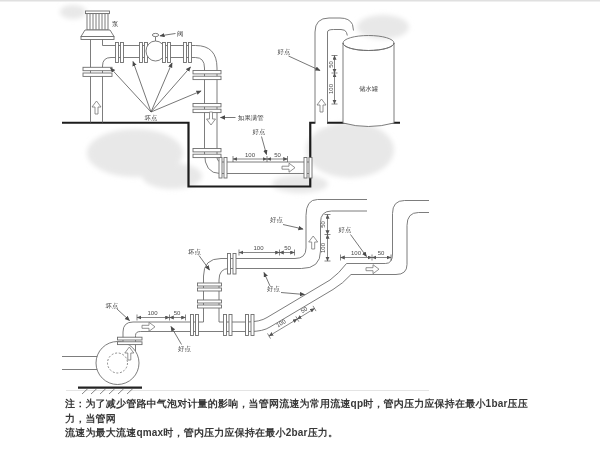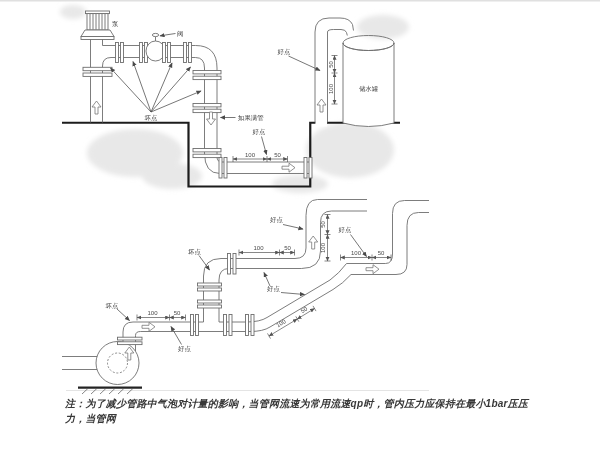--- a/index.html
+++ b/index.html
@@ -10,21 +10,21 @@
   .dimtext{fill:#4a4a4a;font-size:6px;font-family:"Liberation Sans",sans-serif;}
   .pipe{stroke:#6e6e6e;stroke-width:0.9;fill:none;}
   .pipefill{stroke:#6e6e6e;stroke-width:0.9;fill:#ffffff;}
   .ground{stroke:#1c1c1c;stroke-width:2.2;fill:none;}
   .leader{stroke:#4a4a4a;stroke-width:0.75;fill:none;}
   .dim{stroke:#555;stroke-width:0.7;fill:none;}
   .tick{stroke:#555;stroke-width:0.7;}
   .flow{stroke:#777;stroke-width:0.8;fill:#fff;}
   .blob{fill:#e8e8e8;}
   #caption{position:absolute;left:65px;top:397px;width:482px;color:#383838;
-           font-weight:bold;font-size:10px;line-height:14.6px;letter-spacing:0.2px;font-style:italic;}
+           font-weight:bold;font-size:10px;line-height:14.6px;letter-spacing:0.2px;}
 </style>
 </head>
 <body>
 
 <div id="stage">
 <svg id="diagram" width="600" height="450" viewBox="0 0 600 450">
   <defs>
     <marker id="ah" markerUnits="userSpaceOnUse" markerWidth="5.5" markerHeight="5" refX="4.6" refY="2.2" orient="auto">
       <path d="M0,0 L5.2,2.2 L0,4.4 Z" fill="#4a4a4a"></path>
     </marker>
@@ -271,14 +271,15 @@
     <line class="leader" x1="270" y1="286" x2="264" y2="272.5" marker-end="url(#ah)"></line>
     <line class="leader" x1="281" y1="292.5" x2="304.5" y2="294.5" marker-end="url(#ah)"></line>
 
     <text class="svgtext" x="345" y="231.5" text-anchor="middle">好点</text>
     <line class="leader" x1="350.5" y1="234.5" x2="366.5" y2="256.5" marker-end="url(#ah)"></line>
   </g>
 </svg>
 
 <div id="caption">
   <div>注：为了减少管路中气泡对计量的影响，当管网流速为常用流速qp时，管内压力应保持在最小1bar压压力，当管网</div>
+  <div>流速为最大流速qmax时，管内压力应保持在最小2bar压力。</div>
 </div>
 </div>
 
 </body></html>

